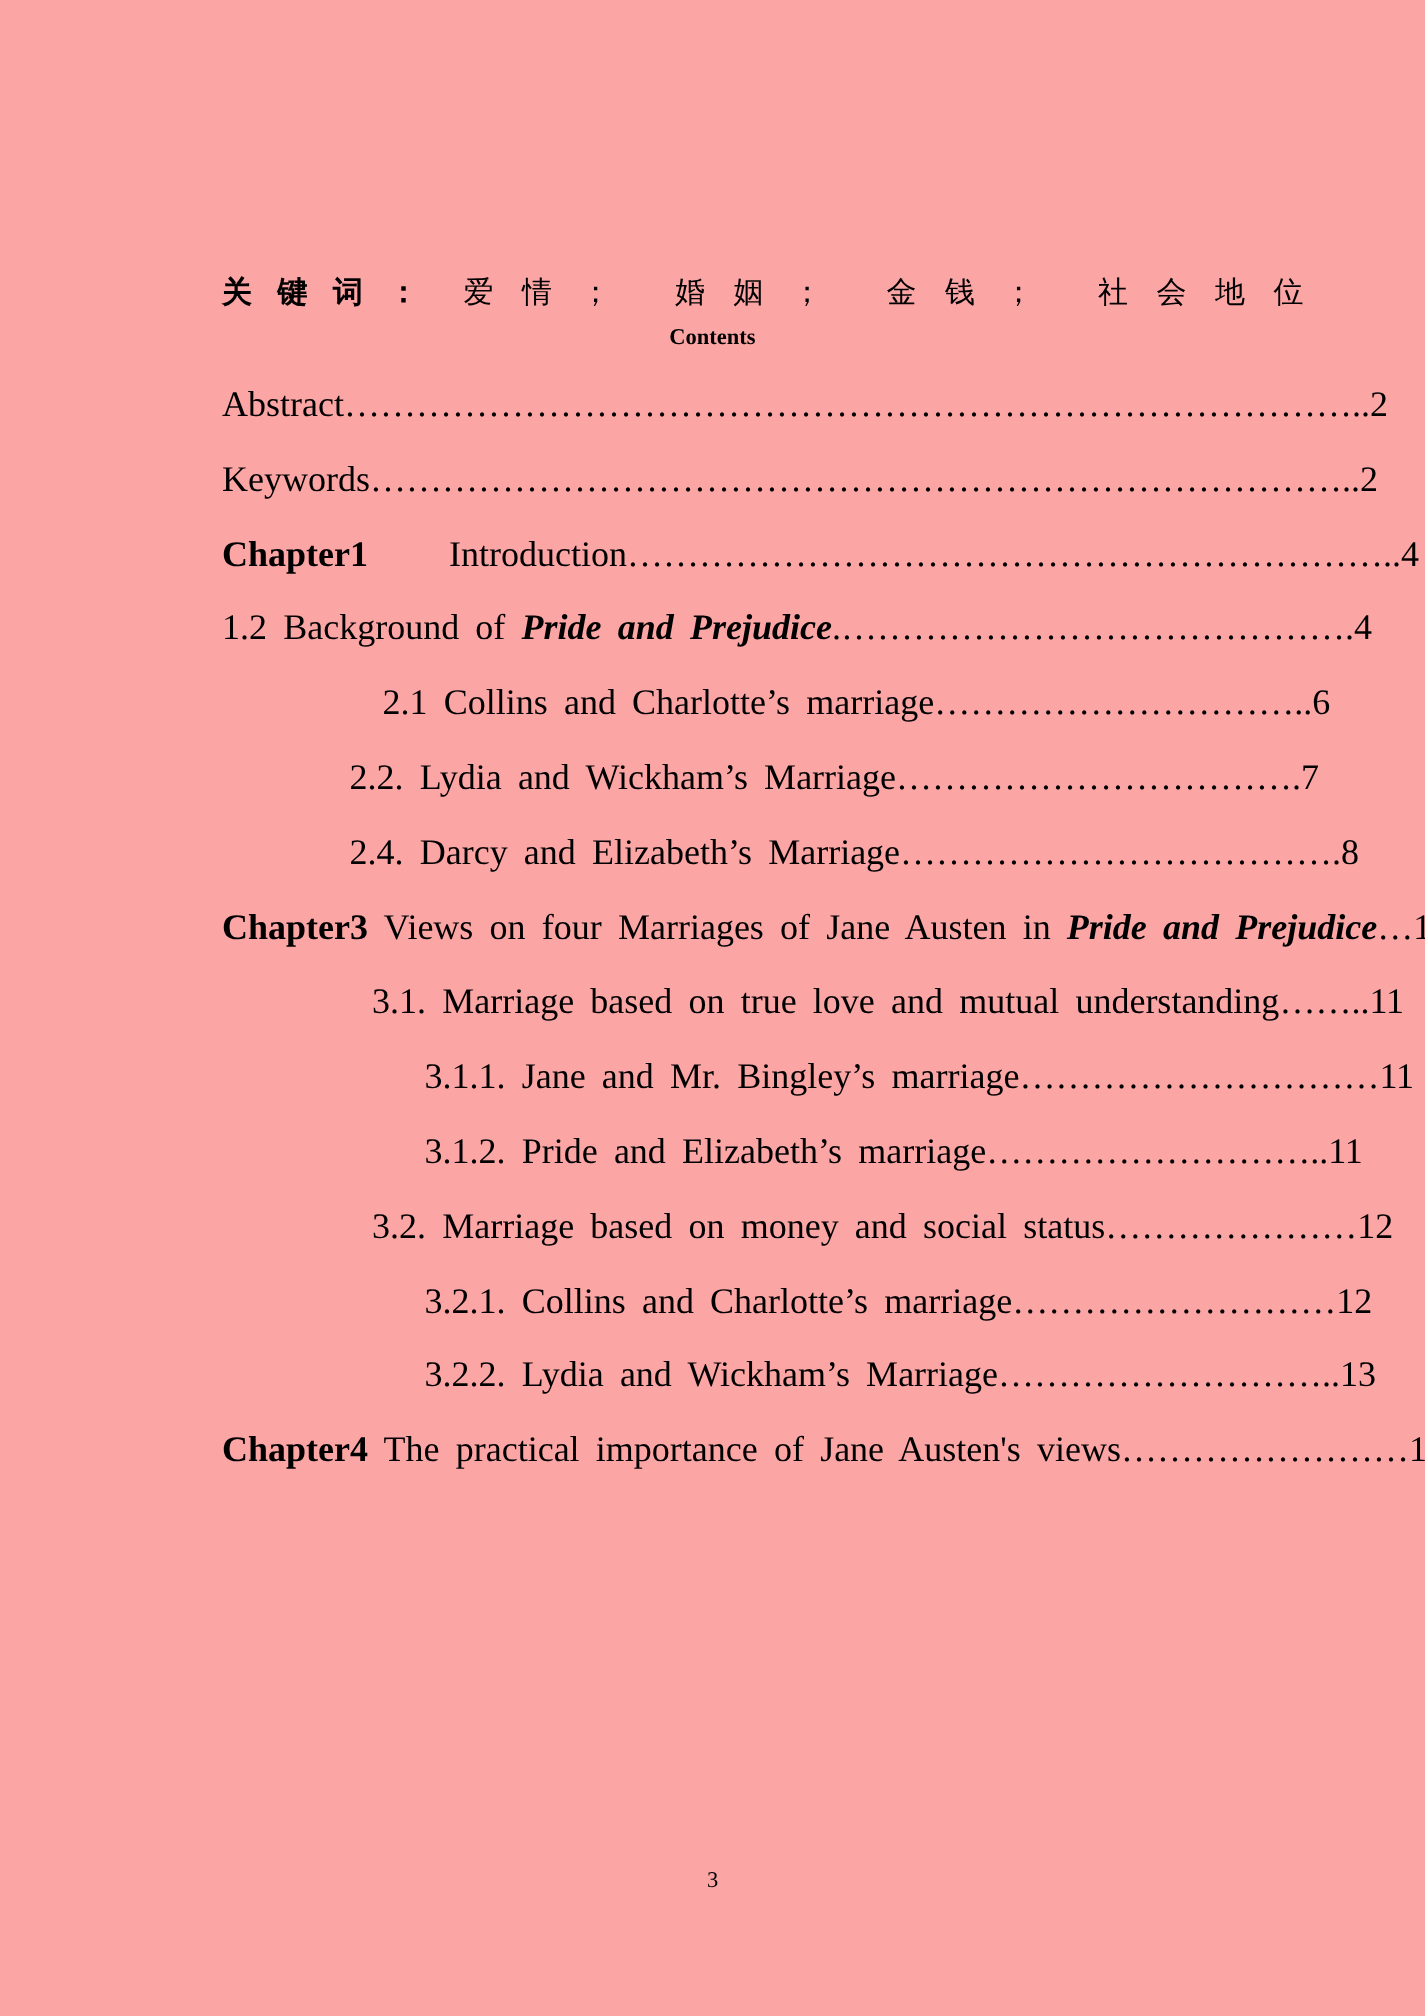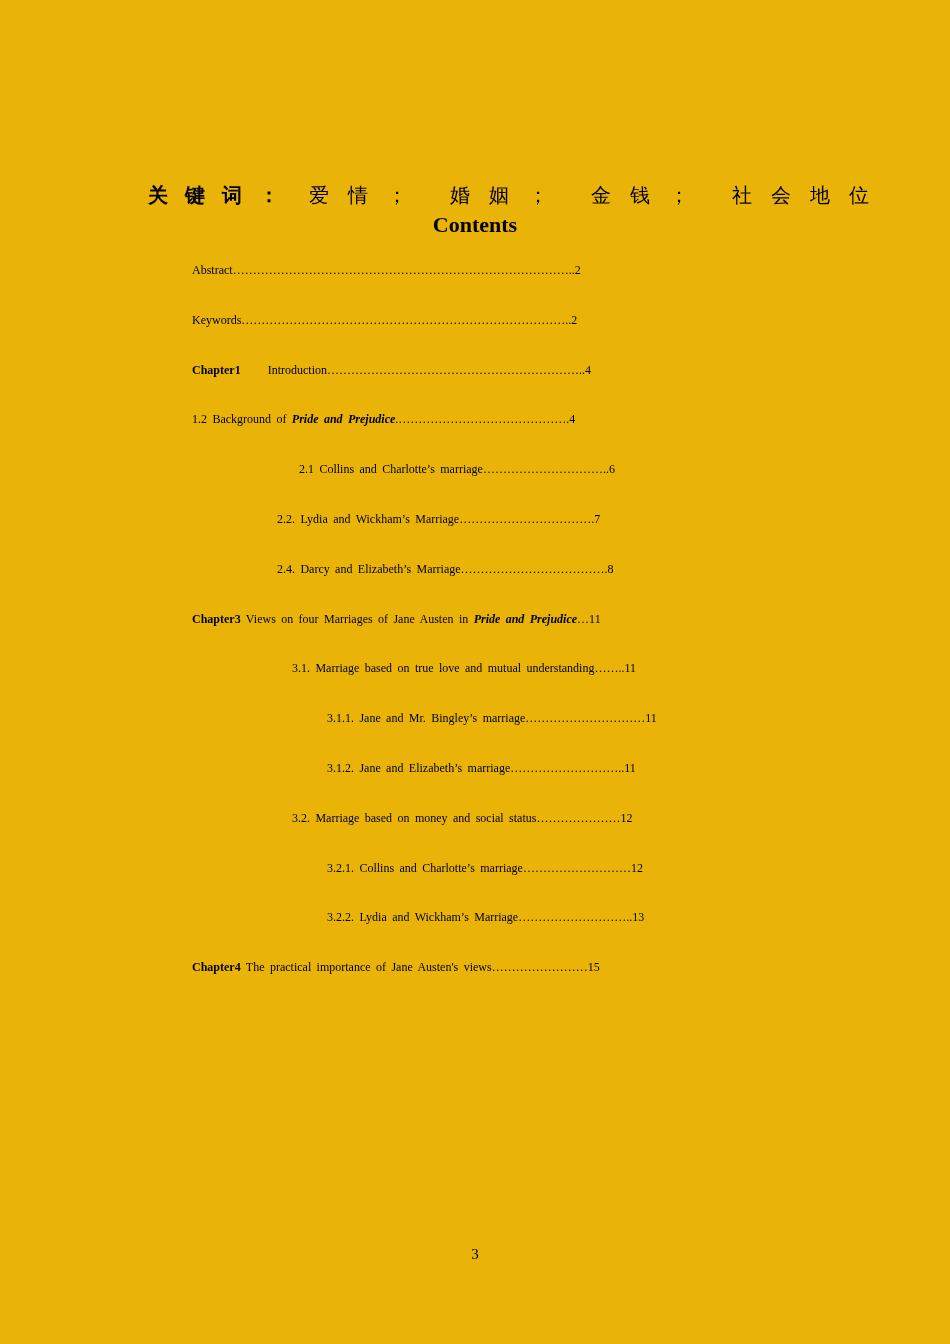--- a/index.html
+++ b/index.html
@@ -11,52 +11,51 @@
     width: 950px;
     height: 1344px;
     position: relative;
     font-family: "Liberation Serif", "DejaVu Serif", serif;
     color: #000000;
     overflow: hidden;
   }
   .page {
     position: absolute;
     inset: 0;
-    background: #eab308;
+    background: #fca5a5;
   }
   .content {
     padding: 180px 148px 0 148px;
   }
   .kw-line {
     line-height: 30px;
     white-space: pre;
     font-size: 20px;
   }
   .kw-label {
     font-weight: bold;
     letter-spacing: 6px;
   }
   .kw-value {
     letter-spacing: 7px;
   }
   .contents-title {
     text-align: center;
     font-weight: bold;
-    font-size: 22px;
+    font-size: 15px;
     line-height: 30px;
   }
   .toc-list {
     margin-top: 6px;
   }
   .toc-line {
-    font-size: 12px;
+    font-size: 24px;
     line-height: 49.8px;
     white-space: pre;
     word-spacing: 0.2em;
-    margin-left: 44px;
   }
   .toc-line .b { font-weight: bold; }
   .toc-line .i { font-style: italic; font-weight: bold; }
   .page-num {
     position: absolute;
     top: 1244px;
     left: 0;
     width: 950px;
     text-align: center;
     font-size: 15px;
@@ -77,21 +76,21 @@
         <div class="toc-line" style="padding-left: 0px;"><span>Abstract</span><span>…………………………………………………………………………..2</span></div>
         <div class="toc-line" style="padding-left: 0px;"><span>Keywords</span><span>………………………………………………………………………..2</span></div>
         <div class="toc-line" style="padding-left: 0px;"><span class="b">Chapter1</span><span>     Introduction</span><span>………………………………………………………..4</span></div>
         <div class="toc-line" style="padding-left: 0px;"><span>1.2 Background of </span><span class="i">Pride and Prejudice</span><span>.…………………………………….4</span></div>
         <div class="toc-line" style="padding-left: 107px;"><span>2.1 Collins and Charlotte’s marriage</span><span>…………………………..6</span></div>
         <div class="toc-line" style="padding-left: 85px;"><span>2.2. Lydia and Wickham’s Marriage</span><span>…………………………….7</span></div>
         <div class="toc-line" style="padding-left: 85px;"><span>2.4. Darcy and Elizabeth’s Marriage</span><span>……………………………….8</span></div>
         <div class="toc-line" style="padding-left: 0px;"><span class="b">Chapter3</span><span> Views on four Marriages of Jane Austen in </span><span class="i">Pride and Prejudice</span><span>…11</span></div>
         <div class="toc-line" style="padding-left: 100px;"><span>3.1. Marriage based on true love and mutual understanding</span><span>……..11</span></div>
         <div class="toc-line" style="padding-left: 135px;"><span>3.1.1. Jane and Mr. Bingley’s marriage</span><span>…………………………11</span></div>
-        <div class="toc-line" style="padding-left: 135px;"><span>3.1.2. Jane and Elizabeth’s marriage</span><span>………………………..11</span></div>
+        <div class="toc-line" style="padding-left: 135px;"><span>3.1.2. Pride and Elizabeth’s marriage</span><span>………………………..11</span></div>
         <div class="toc-line" style="padding-left: 100px;"><span>3.2. Marriage based on money and social status</span><span>…………………12</span></div>
         <div class="toc-line" style="padding-left: 135px;"><span>3.2.1. Collins and Charlotte’s marriage</span><span>………………………12</span></div>
         <div class="toc-line" style="padding-left: 135px;"><span>3.2.2. Lydia and Wickham’s Marriage</span><span>………………………..13</span></div>
         <div class="toc-line" style="padding-left: 0px;"><span class="b">Chapter4</span><span> The practical importance of Jane Austen's views</span><span>……………………15</span></div>
       </div>
 
   </div>
 
   <div class="page-num">3</div>
 </div>

